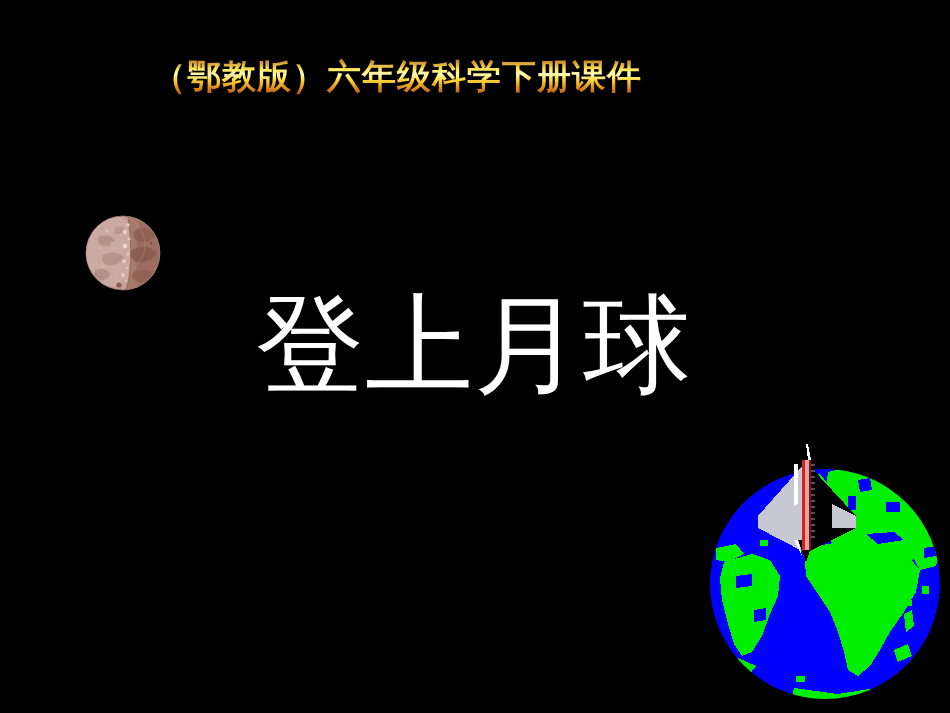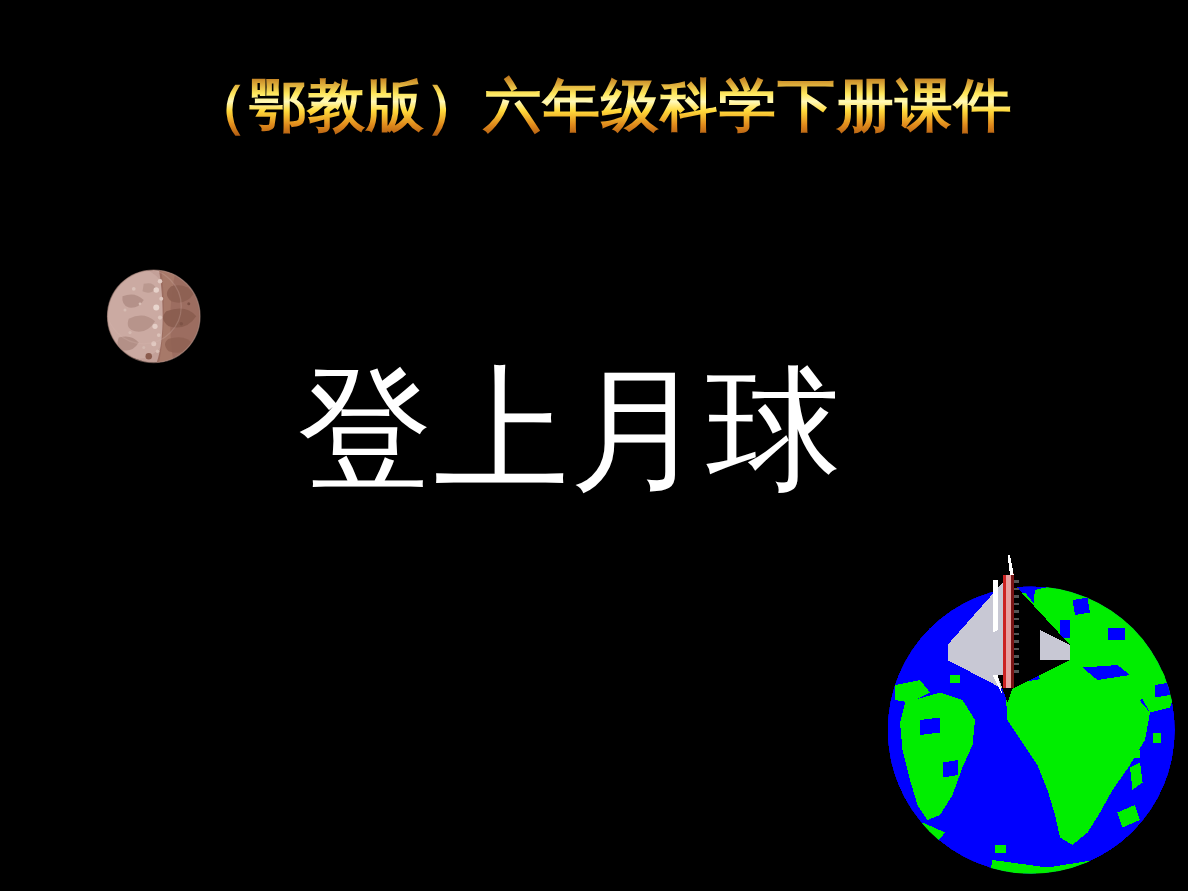--- a/index.html
+++ b/index.html
@@ -39,35 +39,35 @@
         #5c2f0c 100%);
     -webkit-background-clip: text;
     background-clip: text;
     color: transparent;
     -webkit-text-fill-color: transparent;
   }
 
   #header-title {
     left: 152px;
     top: 54px;
-    font-size: 46px;
+    font-size: 34px;
     letter-spacing: 1px;
   }
 
   #footer-credit {
     left: 289px;
     top: 639px;
     font-size: 40px;
     letter-spacing: 0px;
   }
 
   
   #main-title {
     position: absolute;
-    left: 238px;
+    left: 256px;
     top: 292px;
     font-size: 108px;
     line-height: 1.0;
     color: #ffffff;
     white-space: nowrap;
     font-weight: normal;
     font-family: "Liberation Serif", "DejaVu Serif", serif;
     letter-spacing: 1px;
   }
 

